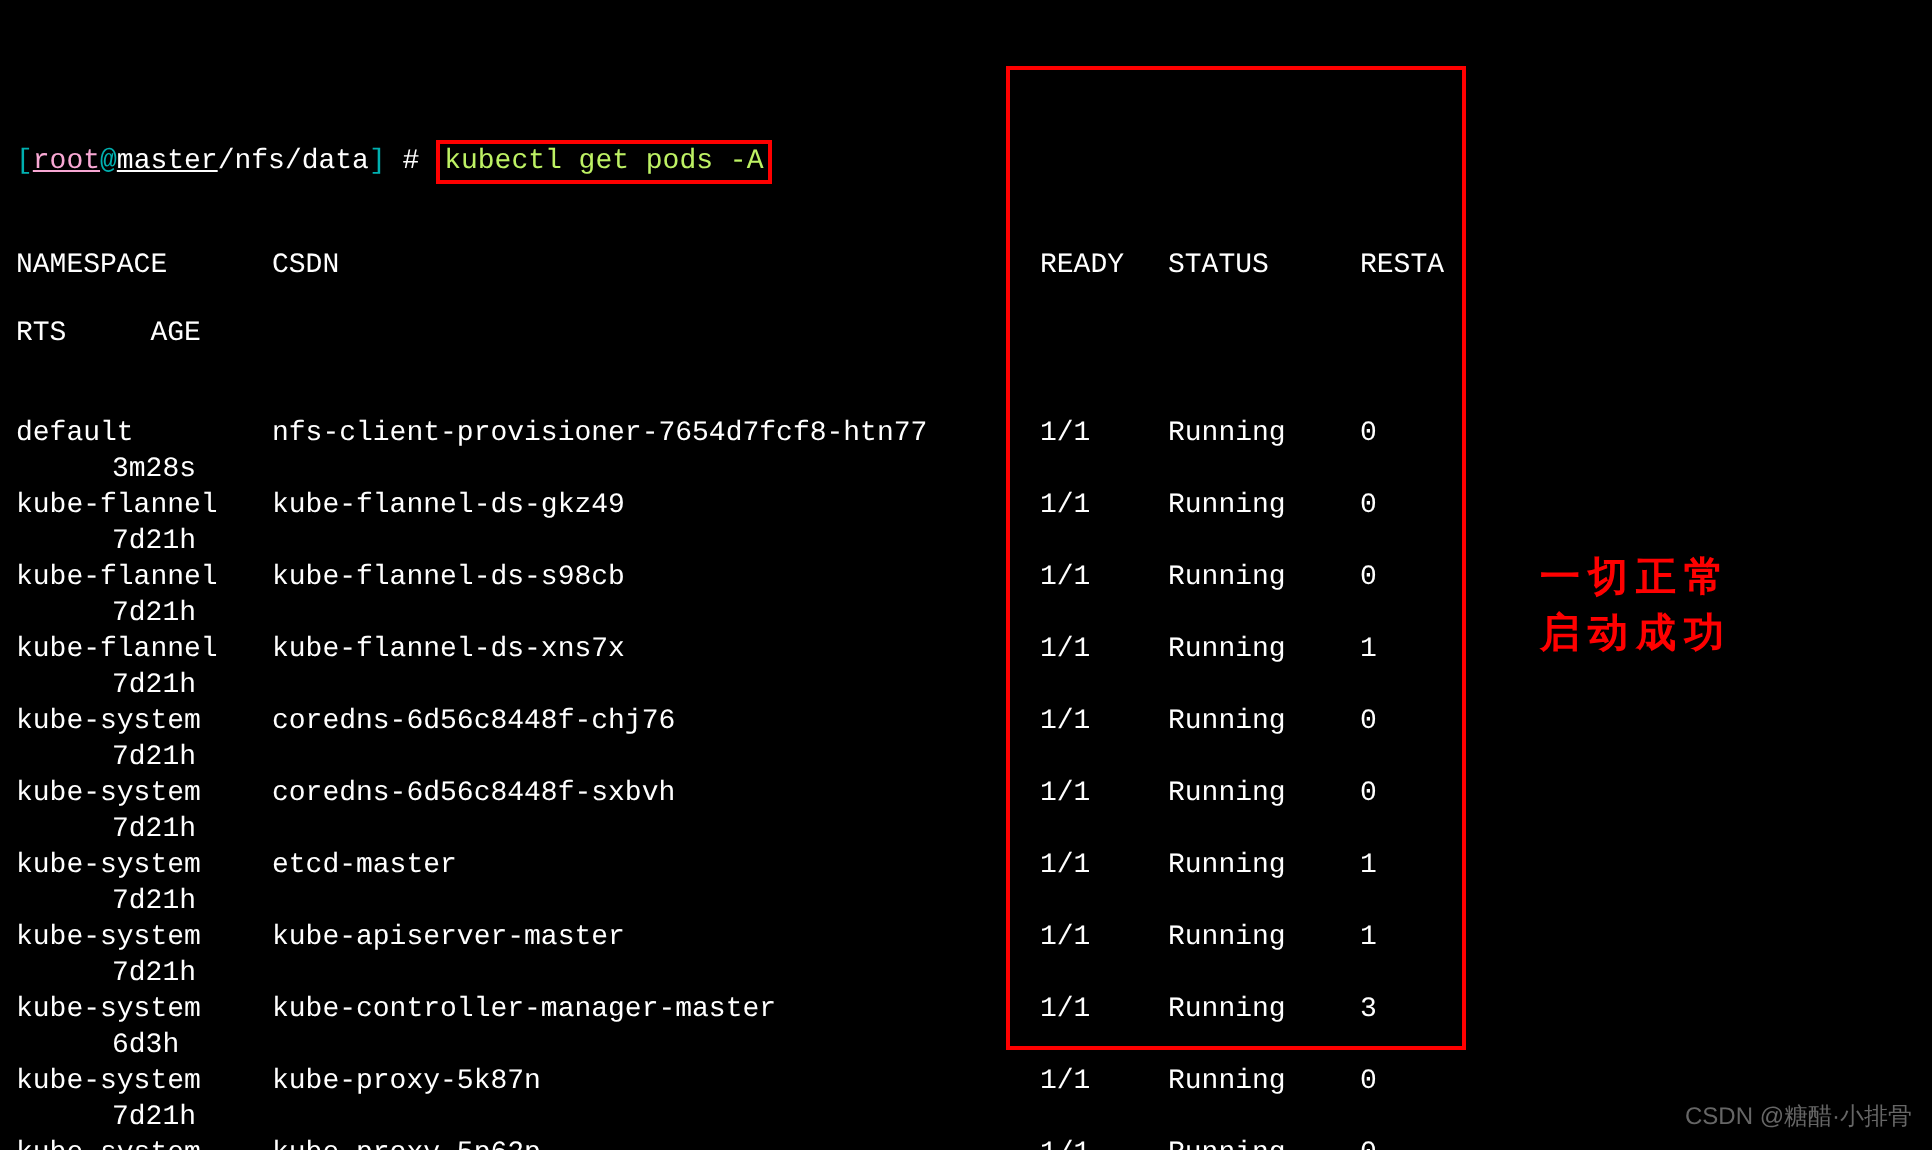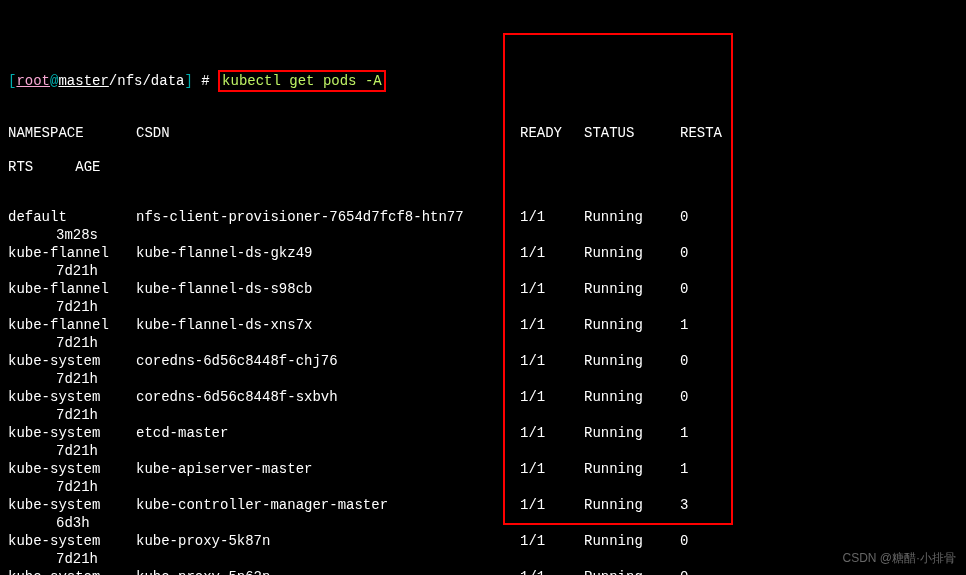--- a/index.html
+++ b/index.html
@@ -83,18 +83,20 @@
 <div class="header-row"><span class="ns">NAMESPACE</span><span class="name">CSDN</span><span class="ready">READY</span><span class="status">STATUS</span><span class="restarts">RESTA</span></div>
 <div class="header-row"><span>RTS</span>     <span>AGE</span></div>
 
 <div id="rows"><div class="row"><span class="ns">default</span><span class="name">nfs-client-provisioner-7654d7fcf8-htn77</span><span class="ready">1/1</span><span class="status">Running</span><span class="restarts">0</span></div><div class="age-line">3m28s</div><div class="row"><span class="ns">kube-flannel</span><span class="name">kube-flannel-ds-gkz49</span><span class="ready">1/1</span><span class="status">Running</span><span class="restarts">0</span></div><div class="age-line">7d21h</div><div class="row"><span class="ns">kube-flannel</span><span class="name">kube-flannel-ds-s98cb</span><span class="ready">1/1</span><span class="status">Running</span><span class="restarts">0</span></div><div class="age-line">7d21h</div><div class="row"><span class="ns">kube-flannel</span><span class="name">kube-flannel-ds-xns7x</span><span class="ready">1/1</span><span class="status">Running</span><span class="restarts">1</span></div><div class="age-line">7d21h</div><div class="row"><span class="ns">kube-system</span><span class="name">coredns-6d56c8448f-chj76</span><span class="ready">1/1</span><span class="status">Running</span><span class="restarts">0</span></div><div class="age-line">7d21h</div><div class="row"><span class="ns">kube-system</span><span class="name">coredns-6d56c8448f-sxbvh</span><span class="ready">1/1</span><span class="status">Running</span><span class="restarts">0</span></div><div class="age-line">7d21h</div><div class="row"><span class="ns">kube-system</span><span class="name">etcd-master</span><span class="ready">1/1</span><span class="status">Running</span><span class="restarts">1</span></div><div class="age-line">7d21h</div><div class="row"><span class="ns">kube-system</span><span class="name">kube-apiserver-master</span><span class="ready">1/1</span><span class="status">Running</span><span class="restarts">1</span></div><div class="age-line">7d21h</div><div class="row"><span class="ns">kube-system</span><span class="name">kube-controller-manager-master</span><span class="ready">1/1</span><span class="status">Running</span><span class="restarts">3</span></div><div class="age-line">6d3h</div><div class="row"><span class="ns">kube-system</span><span class="name">kube-proxy-5k87n</span><span class="ready">1/1</span><span class="status">Running</span><span class="restarts">0</span></div><div class="age-line">7d21h</div><div class="row"><span class="ns">kube-system</span><span class="name">kube-proxy-5p62p</span><span class="ready">1/1</span><span class="status">Running</span><span class="restarts">0</span></div></div>
 
 
 
 <div class="status-box"></div>
 
 <div class="annotation">
+  <div>一切正常</div>
+  <div>启动成功</div>
 </div>
 
 <div class="watermark">CSDN @糖醋·小排骨</div>
 
 
 
 
 </body></html>

